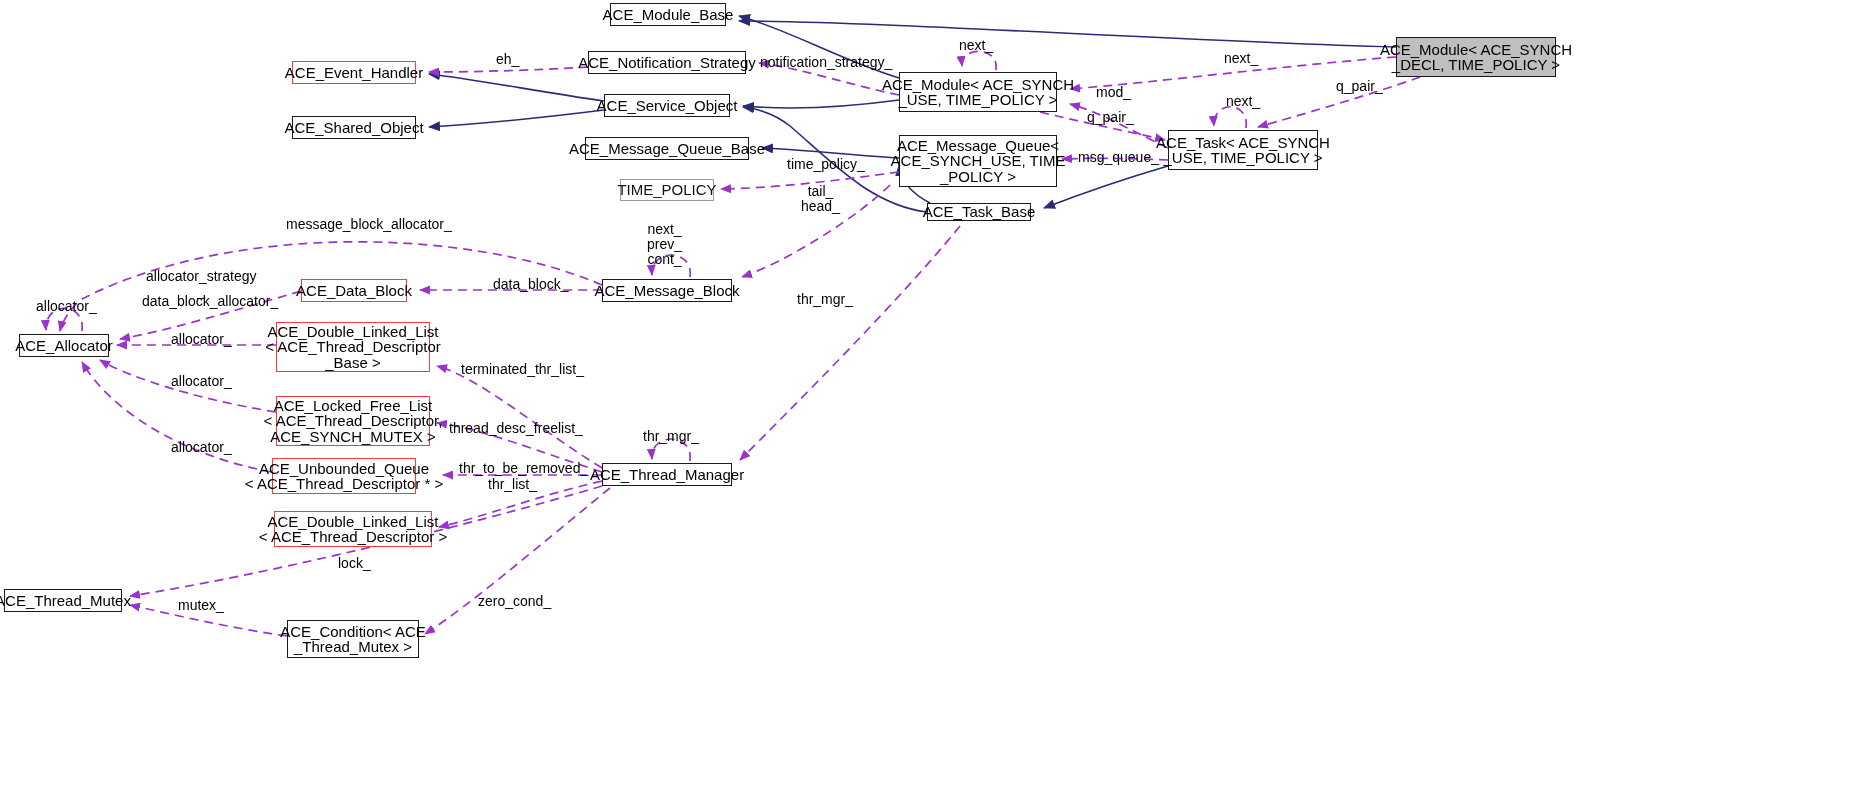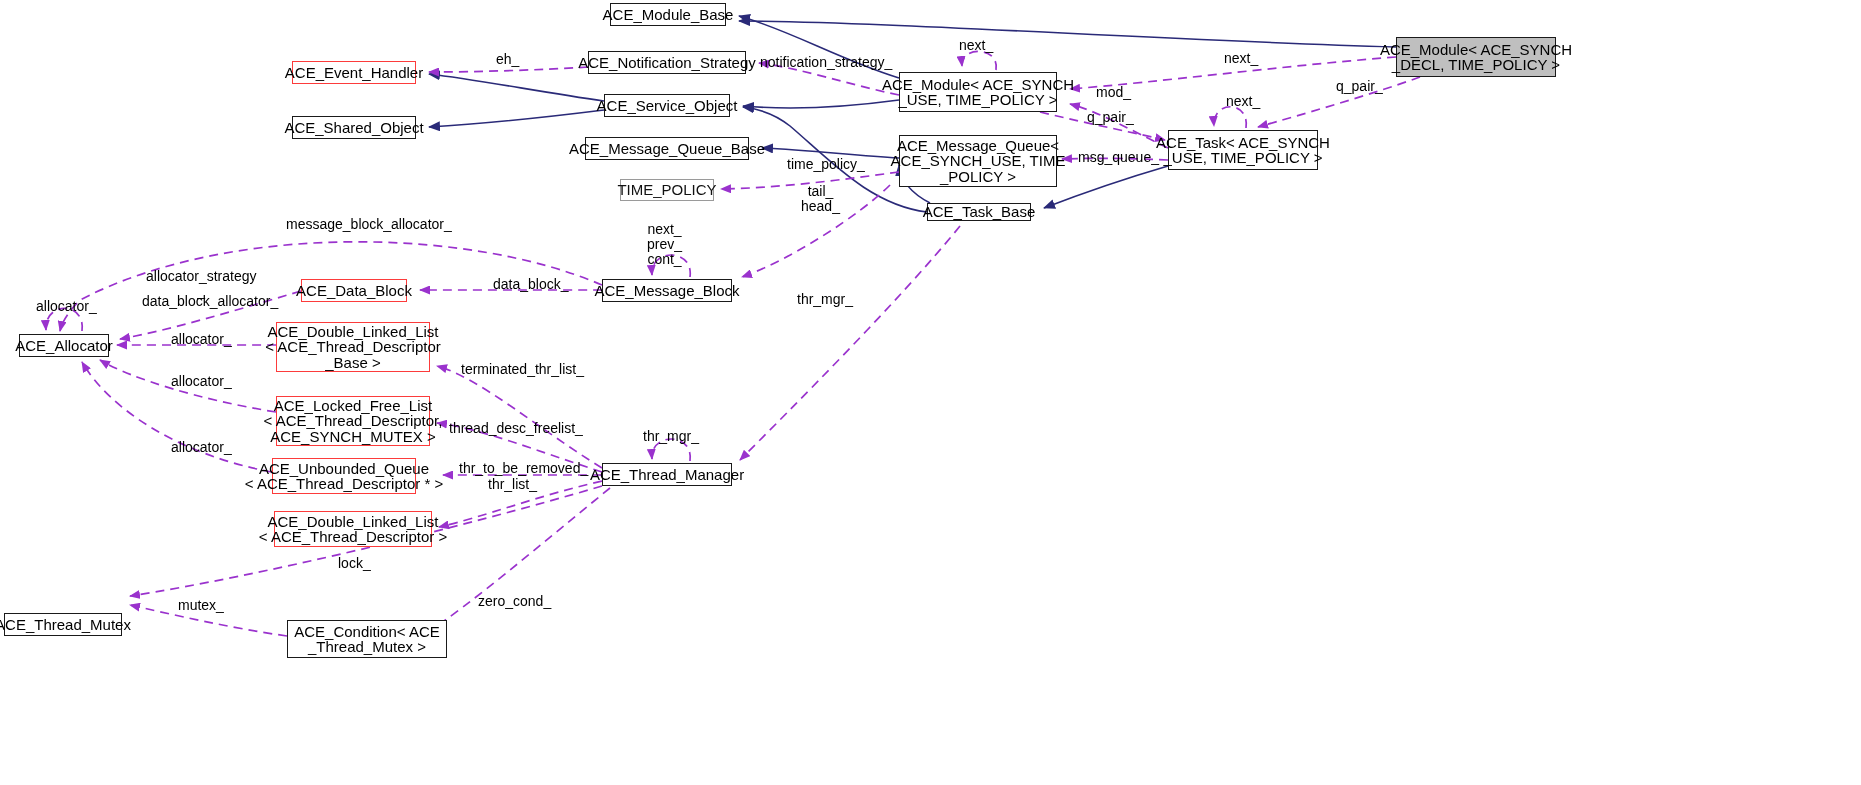--- a/index.html
+++ b/index.html
@@ -158,23 +158,23 @@
 ACE_SYNCH_MUTEX &gt;</div>
 
   <div class="node red" style="left:272px;top:458px;width:144px;height:36px;">ACE_Unbounded_Queue
 &lt; ACE_Thread_Descriptor * &gt;</div>
 
   <div class="node solid" style="left:602px;top:463px;width:130px;height:23px;">ACE_Thread_Manager</div>
 
   <div class="node red" style="left:274px;top:511px;width:158px;height:36px;">ACE_Double_Linked_List
 &lt; ACE_Thread_Descriptor &gt;</div>
 
-  <div class="node solid" style="left:4px;top:589px;width:118px;height:23px;margin-top:24px;">ACE_Thread_Mutex</div>
-
-  <div class="node solid" style="left:287px;top:620px;width:160px;height:38px;">ACE_Condition&lt; ACE
+  <div class="node solid" style="left:4px;top:589px;width:118px;height:23px;">ACE_Thread_Mutex</div>
+
+  <div class="node solid" style="left:287px;top:620px;width:132px;height:38px;">ACE_Condition&lt; ACE
 _Thread_Mutex &gt;</div>
 
   <div class="elabel" style="left:496px;top:52px;">eh_</div>
   <div class="elabel" style="left:959px;top:38px;">next_</div>
   <div class="elabel" style="left:760px;top:55px;">notification_strategy_</div>
   <div class="elabel" style="left:1224px;top:51px;">next_</div>
   <div class="elabel" style="left:1336px;top:79px;">q_pair_</div>
   <div class="elabel" style="left:1096px;top:85px;">mod_</div>
   <div class="elabel" style="left:1226px;top:94px;">next_</div>
   <div class="elabel" style="left:1087px;top:110px;">q_pair_</div>

